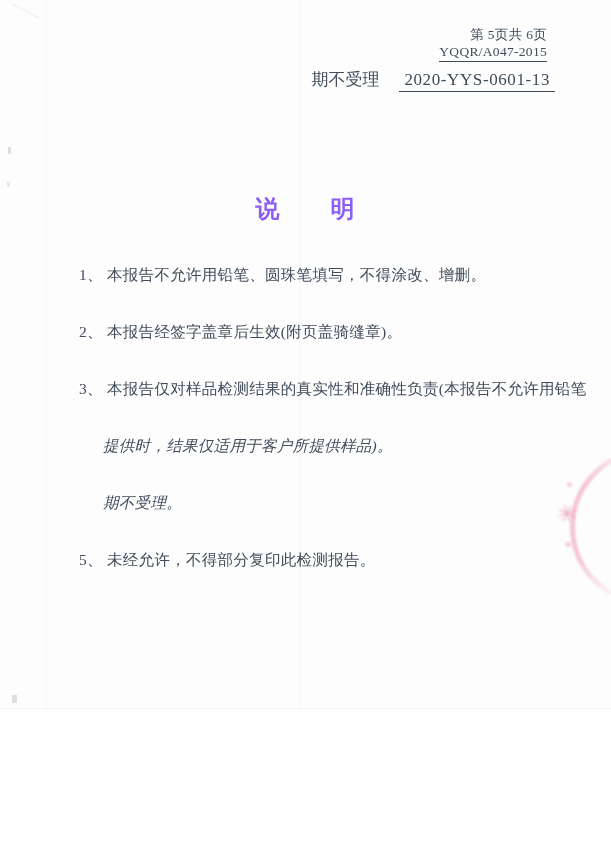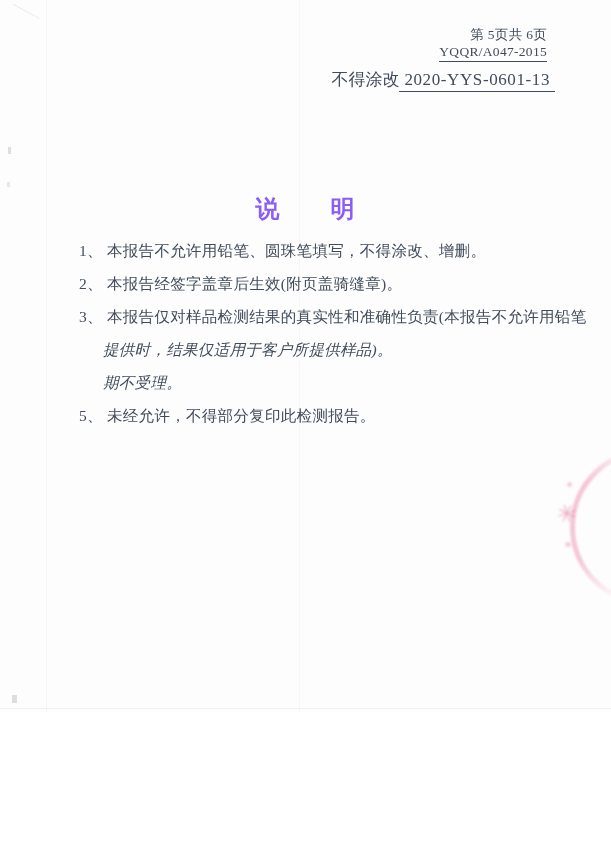--- a/index.html
+++ b/index.html
@@ -74,21 +74,21 @@
   }
   .report-line {
     position: absolute;
     top: 68px;
     right: 56px;
     font-size: 17px;
     white-space: nowrap;
   }
   .report-number {
     display: inline-block;
-    margin-left: 0;
+    margin-left: 20px;
     padding: 0 5px 1px 5px;
     border-bottom: 1.5px solid #414c5a;
     letter-spacing: 0.6px;
   }
 
   
   .doc-title {
     position: absolute;
     top: 193px;
     left: 0;
@@ -105,20 +105,21 @@
   .notes {
     position: absolute;
     top: 234px;
     left: 79px;
     font-size: 15.5px;
     line-height: 33px;
     letter-spacing: 0.3px;
   }
   .note-line {
     white-space: nowrap;
+    margin-top: 24px;
   }
   .note-line .num {
     display: inline-block;
     min-width: 28px;
   }
   .note-line.cont {
     padding-left: 24px;
     font-style: italic;
   }
   .blank-underline {
@@ -183,21 +184,21 @@
   <div class="speck s2"></div>
   <div class="speck s3"></div>
   <div class="speck s4"></div>
 
   <div class="header-right">
     <div>第 5页共 6页</div>
     <div><span class="doc-code">YQQR/A047-2015</span></div>
   </div>
 
   <div class="report-line">
-    <span>不得涂改</span><span class="report-number">2020-YYS-0601-13</span>
+    <span>期不受理</span><span class="report-number">2020-YYS-0601-13</span>
   </div>
 
   <div class="doc-title">说　　明</div>
 
   <div class="notes">
 
     <div class="note-line">
       <span class="num">1、</span><span>本报告不允许用铅笔、圆珠笔填写，不得涂改、增删。</span>
     </div>
 

